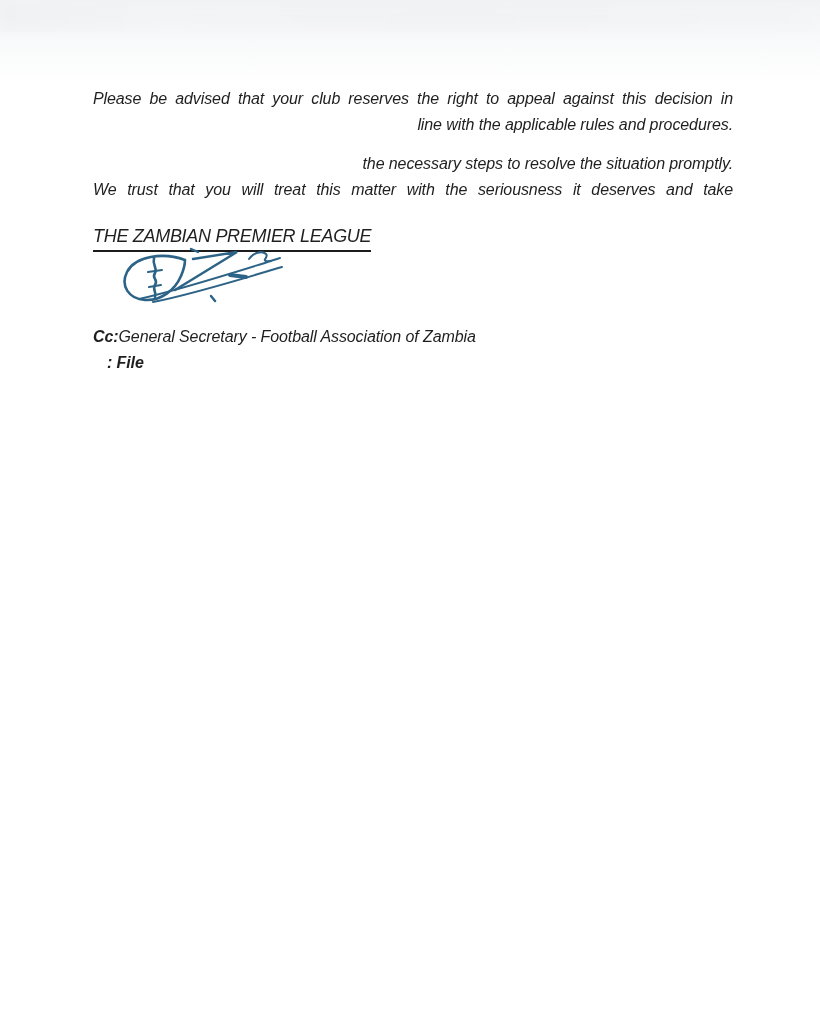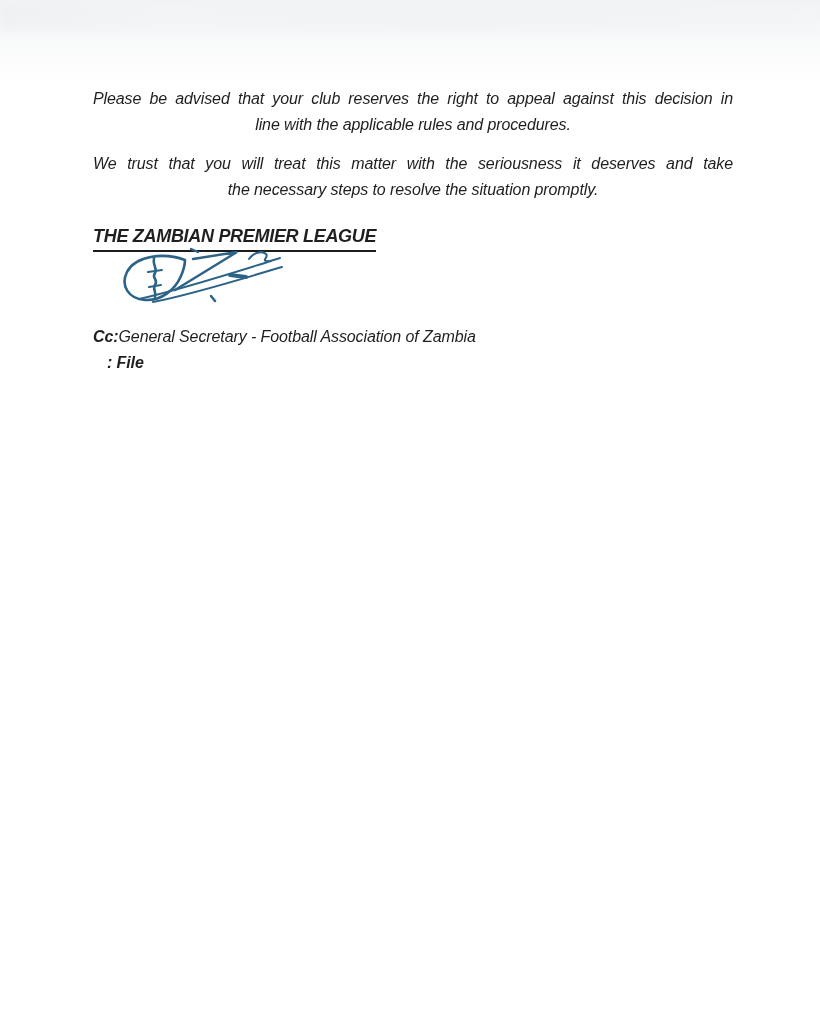--- a/index.html
+++ b/index.html
@@ -46,32 +46,32 @@
   .body-text {
     width: 640px;
     font-size: 16px;
     line-height: 26px;
     letter-spacing: -0.1px;
   }
 
   .para { margin: 0; }
   .para + .para { margin-top: 13px; }
 
-  .line { text-align: center; }
+  .line { text-align: right; }
   .line.justified {
     text-align: justify;
     text-align-last: justify;
   }
 
   .closing { margin-top: 16px; }
 
   .org-name {
     margin-top: 20px;
     font-size: 18px;
-    font-weight: bold;
+    font-weight: normal;
     letter-spacing: -0.3px;
     line-height: 26px;
   }
   .org-name .u,
   .cert-title .u {
     display: inline-block;
     border-bottom: 2px solid #1c1c1c;
     padding-bottom: 1px;
   }
 
@@ -114,22 +114,22 @@
 <div class="letter">
 
   <div class="body-text">
 
     <p class="para">
       <span class="line justified" style="display:block">Please be advised that your club reserves the right to appeal against this decision in</span>
       <span class="line" style="display:block">line with the applicable rules and procedures.</span>
     </p>
 
     <p class="para">
+      <span class="line" style="display:block">the necessary steps to resolve the situation promptly.</span>
       <span class="line justified" style="display:block">We trust that you will treat this matter with the seriousness it deserves and take</span>
-      <span class="line" style="display:block">the necessary steps to resolve the situation promptly.</span>
     </p>
 
     <div class="closing">
     </div>
 
     <div class="org-name">
       <span class="u">THE ZAMBIAN PREMIER LEAGUE</span>
     </div>
 
     <div class="signature-wrap">

